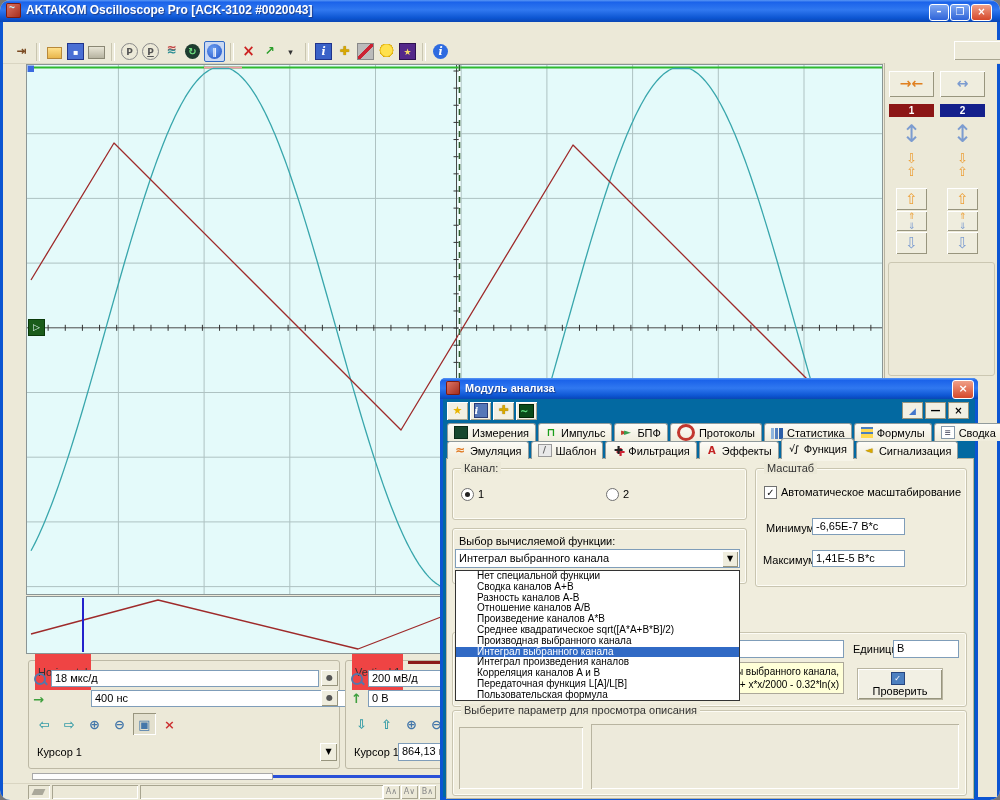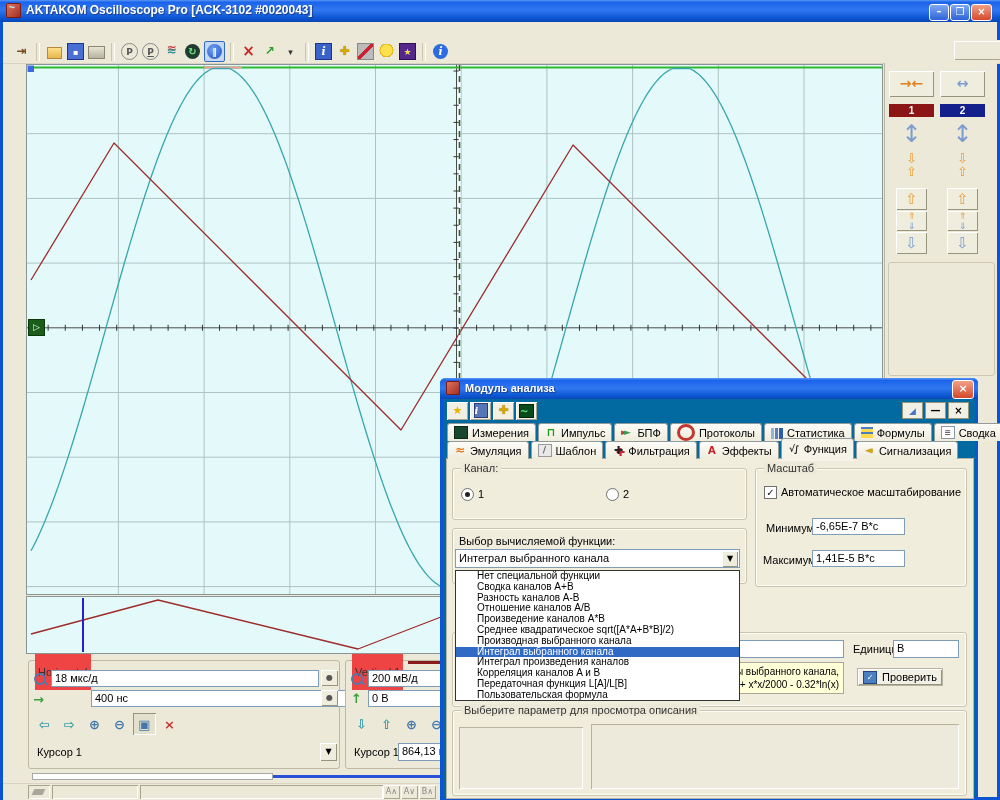--- a/index.html
+++ b/index.html
@@ -1,17 +1,17 @@
 <!DOCTYPE html>
 <html><head>
 <meta charset="utf-8">
 <style>
   html,body{margin:0;padding:0;background:#777;}
   #app{position:relative;width:1000px;height:800px;background:#ECE9D8;overflow:hidden;
-       font-family:"Liberation Sans",sans-serif;font-size:11px;color:#000;}
+       font-family:"Liberation Sans",sans-serif;font-size:11px;color:#000;border-radius:10px;}
   .abs{position:absolute;}
   
   .titlebar{left:0;top:0;width:1000px;height:22px;color:#fff;font-weight:bold;font-size:12px;
     background:linear-gradient(180deg,#5A97F5 0%,#1B63EA 10%,#3078F0 45%,#0C55D2 82%,#0A46B4 100%);}
   .titlebar .ticon-app{position:absolute;left:6px;top:3px;width:15px;height:15px;border-radius:2px;
     background:linear-gradient(135deg,#E07A6A,#A02818);box-shadow:inset 0 0 0 1px #7A1A10;}
   .titlebar .ticon-app::after{content:"~";color:#BFF3FF;font-size:10px;position:absolute;left:3px;top:-1px;}
   .titlebar .ttext{position:absolute;left:26px;top:3px;text-shadow:1px 1px 1px #1A3C8C;}
   .winbtn{position:absolute;top:4px;width:18px;height:15px;border-radius:3px;color:#fff;text-align:center;
     font:bold 10px/14px "DejaVu Sans",sans-serif;border:1px solid #fff;
@@ -541,21 +541,21 @@
       </div>
 
     <div class="dgroup" style="left:9px;top:254px;width:513px;height:73px;">
       <div class="field" style="left:8px;top:7px;width:383px;height:18px;"></div>
       <span class="rlabel" style="left:400px;top:10px;">Единицы:</span>
       <div class="field" style="left:440px;top:7px;width:66px;height:18px;">В</div>
       <div class="hintbox" style="left:150px;top:29px;width:241px;height:32px;">
         <div>ы выбранного канала,</div>
         <div>.52 + x*x/2000 - 0.32*ln(x)</div>
       </div>
-      <div class="checkbtn" style="left:405px;top:36px;width:84px;height:16px;">
+      <div class="checkbtn" style="left:405px;top:36px;width:84px;height:30px;flex-direction:column;">
         <span class="ci"></span>
         <span>Проверить</span>
       </div>
     </div>
 
     <div class="dgroup" style="left:9px;top:332px;width:513px;height:84px;">
       <span class="dglabel">Выберите параметр для просмотра описания</span>
       <div class="descbox" style="left:6px;top:16px;width:124px;height:62px;"></div>
       <div class="descbox" style="left:138px;top:13px;width:368px;height:65px;"></div>
     </div>

